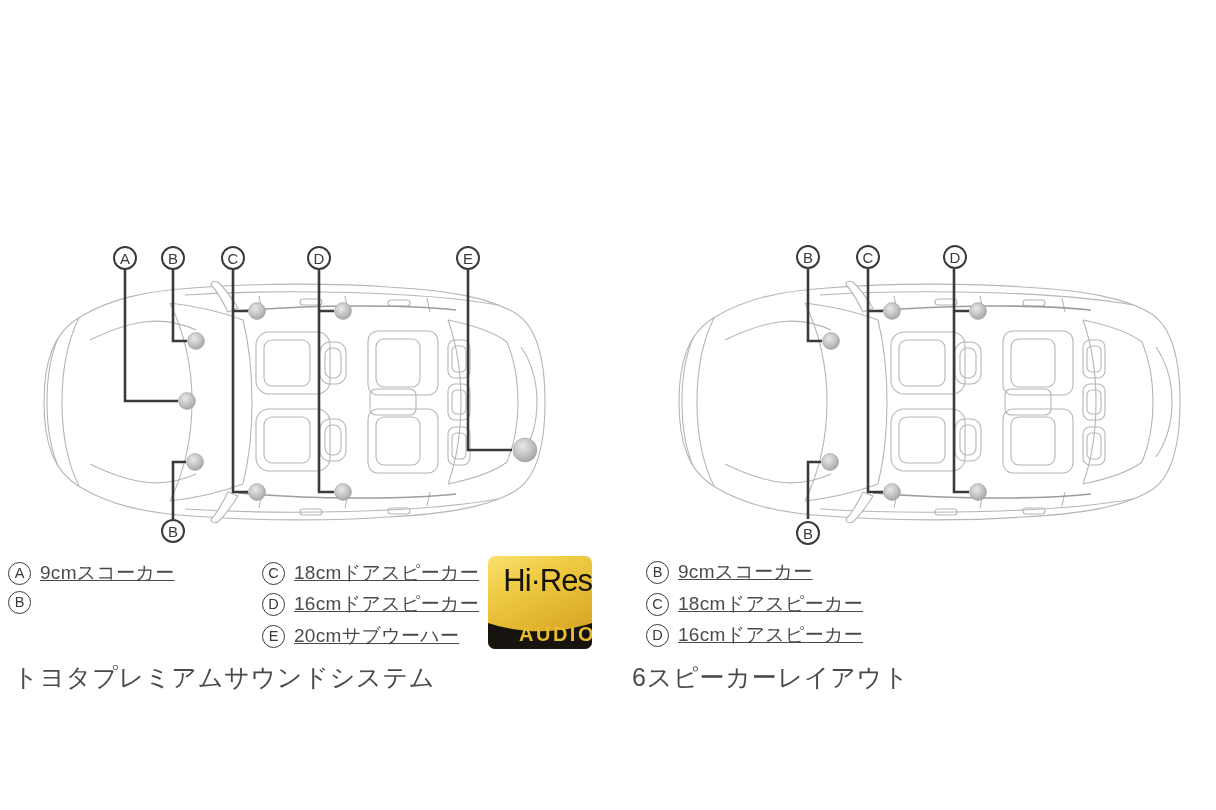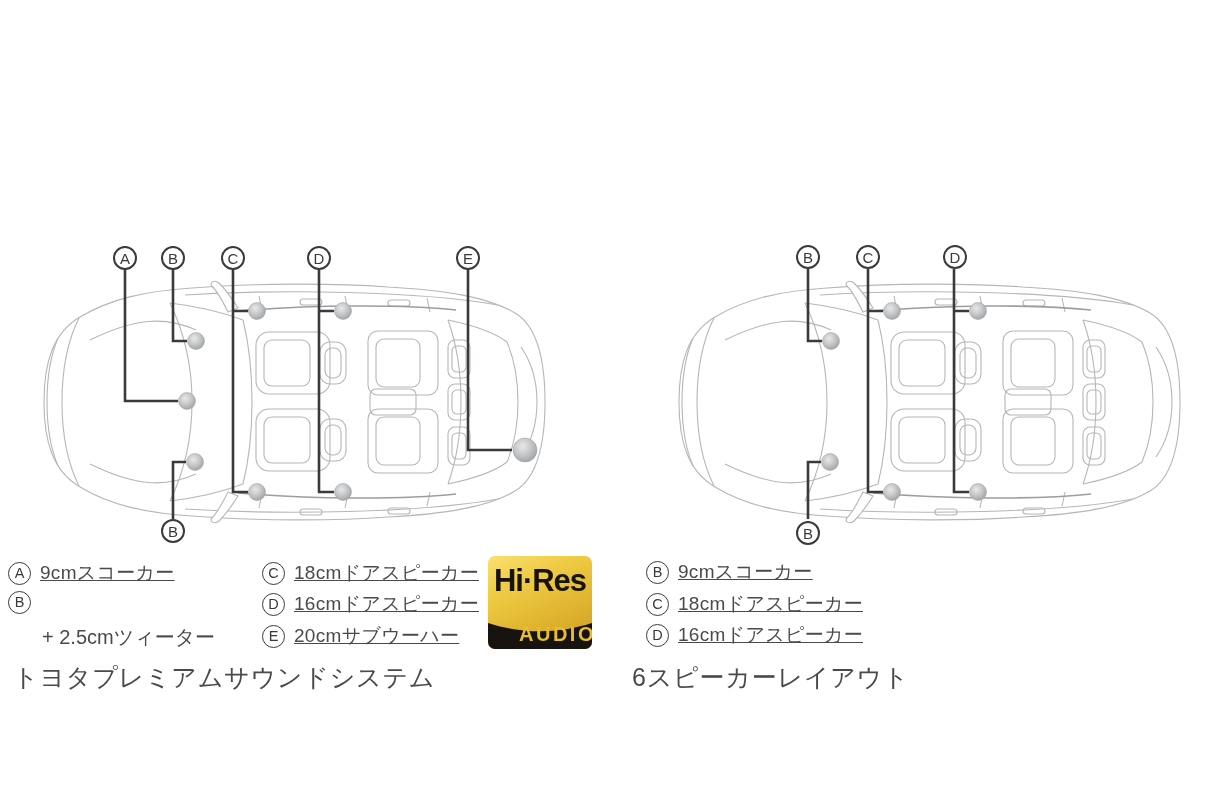--- a/index.html
+++ b/index.html
@@ -22,22 +22,22 @@
     display:flex;align-items:center;justify-content:center;font-size:14.5px;color:var(--dark);line-height:1;
   }
   .lg-label{font-size:19px;color:var(--text);white-space:nowrap;letter-spacing:0.3px;text-decoration:underline;}
   .lg-sub{position:absolute;font-size:20px;color:var(--text);white-space:nowrap;}
   .diagram-title{position:absolute;font-size:25px;color:var(--text);letter-spacing:0.8px;white-space:nowrap;text-align:center;}
   .hires{
     position:absolute;left:488px;top:556px;width:104px;height:93px;border-radius:7px;overflow:hidden;
     background:linear-gradient(155deg,#f9e070 0%,#efcb43 30%,#ddb02c 70%,#c89a25 100%);
   }
   .hires-top-text{
-    position:absolute;top:9px;left:0;right:0;text-align:center;
-    font-size:31px;font-weight:bold;color:#18130a;letter-spacing:-1px;line-height:1;
+    position:absolute;top:9px;left:0;right:0;text-align:right;
+    font-size:31px;font-weight:normal;color:#18130a;letter-spacing:-1px;line-height:1;
   }
   .hires-band{position:absolute;bottom:0;left:0;}
   .hires-audio{
     position:absolute;bottom:5px;left:0;right:0;text-align:center;
     font-size:20px;font-weight:bold;color:#e9bd2f;letter-spacing:2.5px;line-height:1;padding-left:31px;
   }
 </style>
 </head>
 <body>
 
@@ -186,21 +186,20 @@
       <span>B</span>
     </div>
 
   <div class="lg-row" style="left:8px;top:560px;">
     <span class="lg-circle">A</span>
     <span class="lg-label">9cmスコーカー</span>
   </div>
   <div class="lg-row" style="left:8px;top:591px;">
     <span class="lg-circle">B</span>
   </div>
-  <div class="lg-sub" style="left:42px;top:624px;">+ 2.5cmツィーター</div>
 
   <div class="lg-row" style="left:262px;top:560px;">
     <span class="lg-circle">C</span>
     <span class="lg-label">18cmドアスピーカー</span>
   </div>
   <div class="lg-row" style="left:262px;top:591px;">
     <span class="lg-circle">D</span>
     <span class="lg-label">16cmドアスピーカー</span>
   </div>
   <div class="lg-row" style="left:262px;top:623px;">

